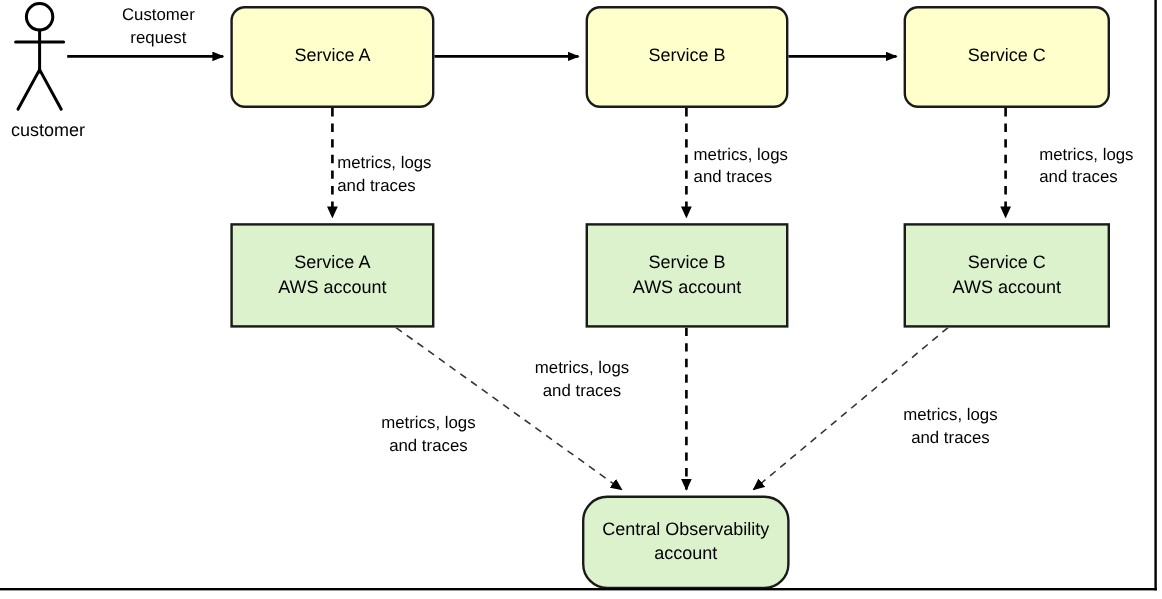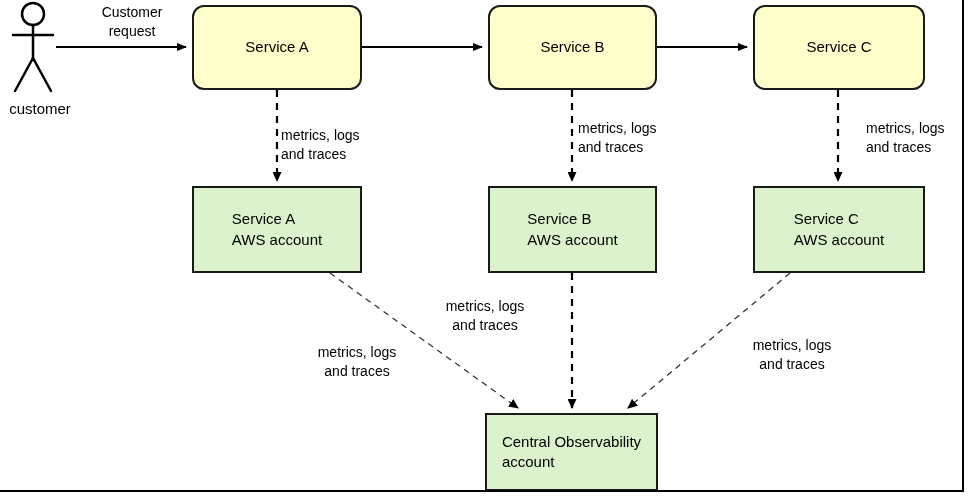--- a/index.html
+++ b/index.html
@@ -21,20 +21,21 @@
     top: 0;
     width: 968px;
     height: 499px;
   }
   .node {
     position: absolute;
     box-sizing: border-box;
     display: flex;
     align-items: center;
     justify-content: center;
+    text-align: center;
     font-family: "Liberation Sans", sans-serif;
     font-size: 15px;
     color: #000000;
     line-height: 1.35;
     white-space: pre-line;
     border: 2px solid #1a1a1a;
   }
   .node.service {
     background: #ffffcc;
     border-radius: 12px;
@@ -116,21 +117,21 @@
 
   <div class="node account" style="left:192px; top:186px; width:170px; height:87px;">Service A
 AWS account</div>
 
   <div class="node account" style="left:488px; top:186px; width:169px; height:87px;">Service B
 AWS account</div>
 
   <div class="node account" style="left:753px; top:186px; width:172px; height:87px;">Service C
 AWS account</div>
 
-  <div class="node account" style="left:485px; top:413px; width:173px; height:78px;">Central Observability
+  <div class="node account" style="left:485px; top:413px; width:173px; height:78px;border-radius:21px;">Central Observability
 account</div>
 
   <div class="actor-label" style="left:0px; top:100px; width:80px;">customer</div>
 
   <div class="edge-label" style="left:72px; top:3px; width:120px;">Customer
 request</div>
 
   <div class="edge-label" style="left:281px; top:126px; width:120px; text-align:left;">metrics, logs
 and traces</div>
 

